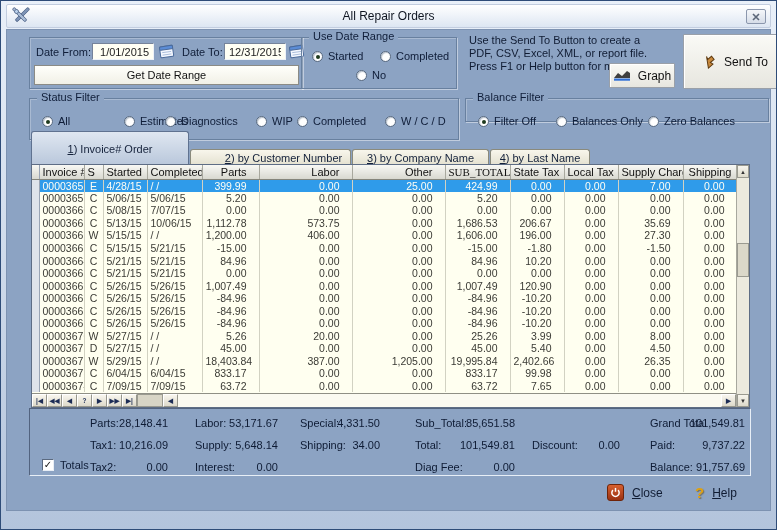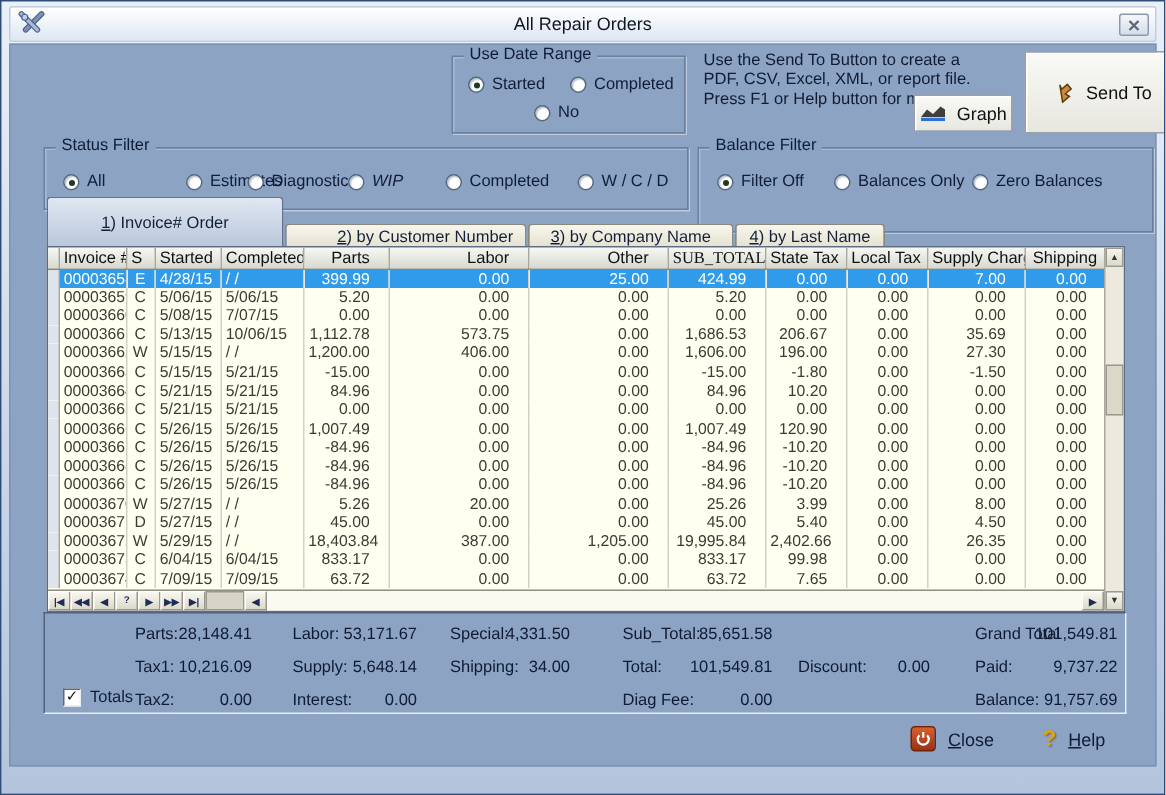--- a/index.html
+++ b/index.html
@@ -98,20 +98,37 @@
     <div class="title">All Repair Orders</div>
     <div class="close-box">
       <svg width="8" height="8" viewBox="0 0 8 8">
         <path d="M1 1 L7 7 M7 1 L1 7" stroke="#5c6779" stroke-width="1.6"></path>
       </svg>
     </div>
   </div>
 
   <div class="client">
 
+    <div class="panel" style="left:22px;top:7px;width:274px;height:52px;">
+      <span class="lbl" style="position:absolute;left:6px;top:8px;">Date From:</span>
+      <input class="field" readonly="" style="left: 62px; top: 5px; width: 62px; height: 17px;" value="1/01/2015">
+      <svg style="position:absolute;left:128px;top:4px;" width="18" height="18" viewBox="0 0 18 18">
+        <rect x="2" y="4" width="13" height="11" rx="1" fill="#f4f8ff" stroke="#4a6a9a" transform="rotate(-8 9 9)"></rect>
+        <rect x="2" y="4" width="13" height="3.5" rx="1" fill="#5b8cd6" stroke="#4a6a9a" transform="rotate(-8 9 9)"></rect>
+        <path d="M4 10 h9 M4 12.5 h9" stroke="#9db4d4" stroke-width="0.8" transform="rotate(-8 9 9)"></path>
+      </svg>
+      <span class="lbl" style="position:absolute;left:152px;top:8px;">Date To:</span>
+      <input class="field" readonly="" style="left: 194px; top: 5px; width: 62px; height: 17px;" value="12/31/2015">
+      <svg style="position:absolute;left:258px;top:4px;" width="18" height="18" viewBox="0 0 18 18">
+        <rect x="2" y="4" width="13" height="11" rx="1" fill="#f4f8ff" stroke="#4a6a9a" transform="rotate(-8 9 9)"></rect>
+        <rect x="2" y="4" width="13" height="3.5" rx="1" fill="#5b8cd6" stroke="#4a6a9a" transform="rotate(-8 9 9)"></rect>
+        <path d="M4 10 h9 M4 12.5 h9" stroke="#9db4d4" stroke-width="0.8" transform="rotate(-8 9 9)"></path>
+      </svg>
+      <div class="btn-flat" style="left:4px;top:27px;width:265px;height:20px;">Get Date Range</div>
+    </div>
 
     <div class="gb" style="left:294px;top:7px;width:156px;height:52px;">
       <span class="gb-title">Use Date Range</span>
       <div id="udr-radios">
           <label class="radio sel" style="left: 10px; top: 12px;">
             <span class="rdot"></span>
             <span class="rlab">Started</span>
           </label>
           <label class="radio" style="left: 78px; top: 12px;">
             <span class="rdot"></span>
@@ -147,36 +164,36 @@
             <span class="rlab">All</span>
           </label>
           <label class="radio" style="left: 54px; top: 16px; padding-left: 40px;">
             <span class="rdot"></span>
             <span class="rlab">Estimates</span>
           </label>
           <label class="radio" style="left: 135px; top: 16px;">
             <span class="rdot"></span>
             <span class="rlab">Diagnostics</span>
           </label>
-          <label class="radio" style="left: 202px; top: 16px; font-style: italic;">
+          <label class="radio" style="left: 226px; top: 16px;">
             <span class="rdot"></span>
             <span class="rlab">WIP</span>
           </label>
           <label class="radio" style="left: 267px; top: 16px;">
             <span class="rdot"></span>
             <span class="rlab">Completed</span>
           </label>
           <label class="radio" style="left: 355px; top: 16px;">
             <span class="rdot"></span>
             <span class="rlab">W / C / D</span>
           </label>
         </div>
     </div>
 
-    <div class="gb" style="left:458px;top:68px;width:304px;height:57px;">
+    <div class="gb" style="left:458px;top:68px;width:304px;height:24px;">
       <span class="gb-title">Balance Filter</span>
       <div id="balance-radios">
           <label class="radio sel" style="left: 12px; top: 16px;">
             <span class="rdot"></span>
             <span class="rlab">Filter Off</span>
           </label>
           <label class="radio" style="left: 90px; top: 16px;">
             <span class="rdot"></span>
             <span class="rlab">Balances Only</span>
           </label>

